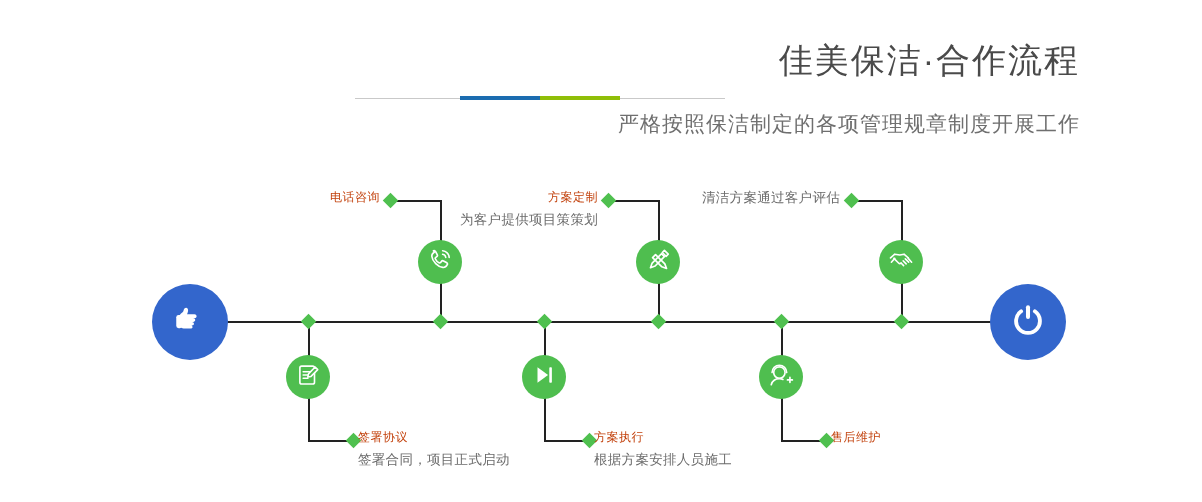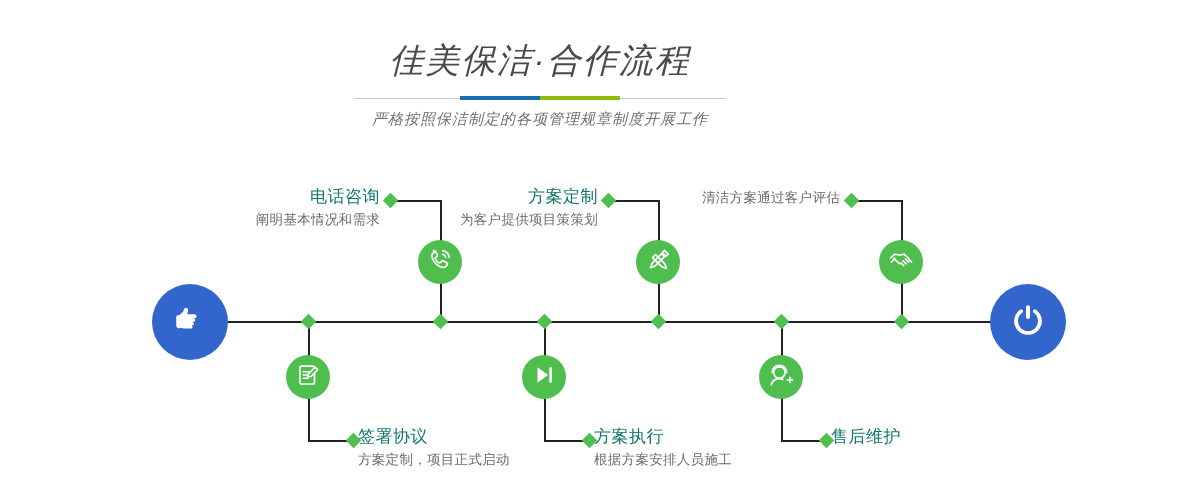--- a/index.html
+++ b/index.html
@@ -6,39 +6,39 @@
   body{
     width:1202px;height:502px;
     background:#ffffff;
     font-family:"Liberation Sans","DejaVu Sans",sans-serif;
     overflow:hidden;
     position:relative;
   }
   #stage{position:relative;width:1202px;height:502px;}
 
   
-  .header{position:absolute;left:0;top:0;width:1080px;text-align:center;font-style:italic;}
+  .header{position:absolute;left:0;top:0;width:1080px;text-align:right;}
   .title{
     font-size:34px;color:#4a4a4a;letter-spacing:2px;
     line-height:44px;margin-top:38px;font-weight:normal;
   }
   .divider{
     position:relative;width:370px;height:4px;margin:14px auto 0 auto;
   }
   .divider .base{
     position:absolute;left:0;top:1.5px;width:370px;height:1px;background:#c9c9c9;
   }
   .divider .seg-blue{
     position:absolute;left:105px;top:0;width:80px;height:4px;background:#1b6cb0;
   }
   .divider .seg-green{
     position:absolute;left:185px;top:0;width:80px;height:4px;background:#8fbe08;
   }
   .subtitle{
-    margin-top:10px;font-size:15px;color:#6f6f6f;letter-spacing:1px;
+    margin-top:10px;font-size:21px;color:#6f6f6f;letter-spacing:1px;
   }
 
   
   .axis{
     position:absolute;left:160px;top:321px;width:882px;height:2px;background:#222;
   }
   .endpoint{
     position:absolute;border-radius:50%;
     display:flex;align-items:center;justify-content:center;
   }
@@ -57,21 +57,21 @@
   
   .vline{position:absolute;width:1.6px;background:#222;z-index:1;}
   .hline{position:absolute;height:1.6px;background:#222;z-index:1;}
 
   .diamond{
     position:absolute;width:11px;height:11px;background:#4fc04f;
     transform:rotate(45deg);z-index:4;
   }
 
   .lbl{position:absolute;z-index:5;white-space:nowrap;}
-  .lbl .t{font-size:17px;color:#0f766e;line-height:22px;letter-spacing:0.5px;}
+  .lbl .t{font-size:12px;color:#c2410c;line-height:22px;letter-spacing:0.5px;}
   .lbl .d{font-size:13.5px;color:#6b6b6b;line-height:20px;letter-spacing:0.3px;margin-top:2px;}
   .lbl.above{text-align:right;}
   .lbl.below{text-align:left;}
   .lbl.above .d{text-align:right;}
   .lbl.below .d{text-align:left;}
 </style>
 </head>
 <body>
 
 <div id="stage">
@@ -117,41 +117,40 @@
       <span>
         <svg width="28" height="28" viewBox="0 0 32 32">
           <path d="M8.5 5.5c1.1-.6 2 .1 2.5 1l1.8 3.3c.5.9.3 1.8-.5 2.4l-1.4 1.1c-.4.3-.5.7-.3 1.2.7 1.8 2.9 4 4.7 4.8.5.2.9.1 1.2-.3l1.1-1.4c.6-.8 1.5-1 2.4-.5l3.3 1.8c.9.5 1.6 1.4 1 2.5-1 1.9-3 3.3-5.1 3.1-5.4-.5-12-7.1-12.5-12.5-.2-2.1 1.2-4.1 3.1-5.1z" fill="none" stroke="#ffffff" stroke-width="1.9" stroke-linejoin="round"></path>
           <path d="M19 5.5a8 8 0 0 1 7.5 7.5" fill="none" stroke="#ffffff" stroke-width="1.8" stroke-linecap="round"></path>
           <path d="M19 9.5a4.2 4.2 0 0 1 3.6 3.6" fill="none" stroke="#ffffff" stroke-width="1.8" stroke-linecap="round"></path>
         </svg>
       </span>
     </div>
     <div class="lbl above" style="left:205px;top:186px;width:175px;">
       <div class="t">电话咨询</div>
-      <div class="d">阐明基本情况和需求</div>
     </div>
   </div>
 
   <div class="node">
     <div class="diamond" style="left:303px;top:316px;"></div>
     <div class="vline" style="left:308px;top:321px;height:120px;"></div>
     <div class="hline" style="left:308px;top:440px;width:45px;"></div>
     <div class="diamond" style="left:348px;top:435px;"></div>
     <div class="bubble" style="left:286px;top:355px;background:#4FBE4F;">
       <span>
         <svg width="26" height="26" viewBox="0 0 32 32">
           <rect x="6" y="5" width="18" height="22" rx="2.2" fill="none" stroke="#ffffff" stroke-width="2"></rect>
           <path d="M10 12h9M10 16h9M10 20h6" stroke="#ffffff" stroke-width="1.8" stroke-linecap="round"></path>
           <path d="M24.8 6.2l3.2 3.2-8.3 8.3-4 .9.9-4z" fill="#4FBE4F" stroke="#ffffff" stroke-width="1.9" stroke-linejoin="round"></path>
         </svg>
       </span>
     </div>
     <div class="lbl below" style="left:358px;top:426px;width:220px;">
       <div class="t">签署协议</div>
-      <div class="d">方案定制，项目正式启动</div>
+      <div class="d">签署合同，项目正式启动</div>
     </div>
   </div>
 
   <div class="node">
     <div class="diamond" style="left:653px;top:316px;"></div>
     <div class="vline" style="left:658px;top:200px;height:122px;"></div>
     <div class="hline" style="left:608px;top:200px;width:51px;"></div>
     <div class="diamond" style="left:603px;top:195px;"></div>
     <div class="bubble" style="left:636px;top:240px;background:#4FBE4F;">
       <span>

